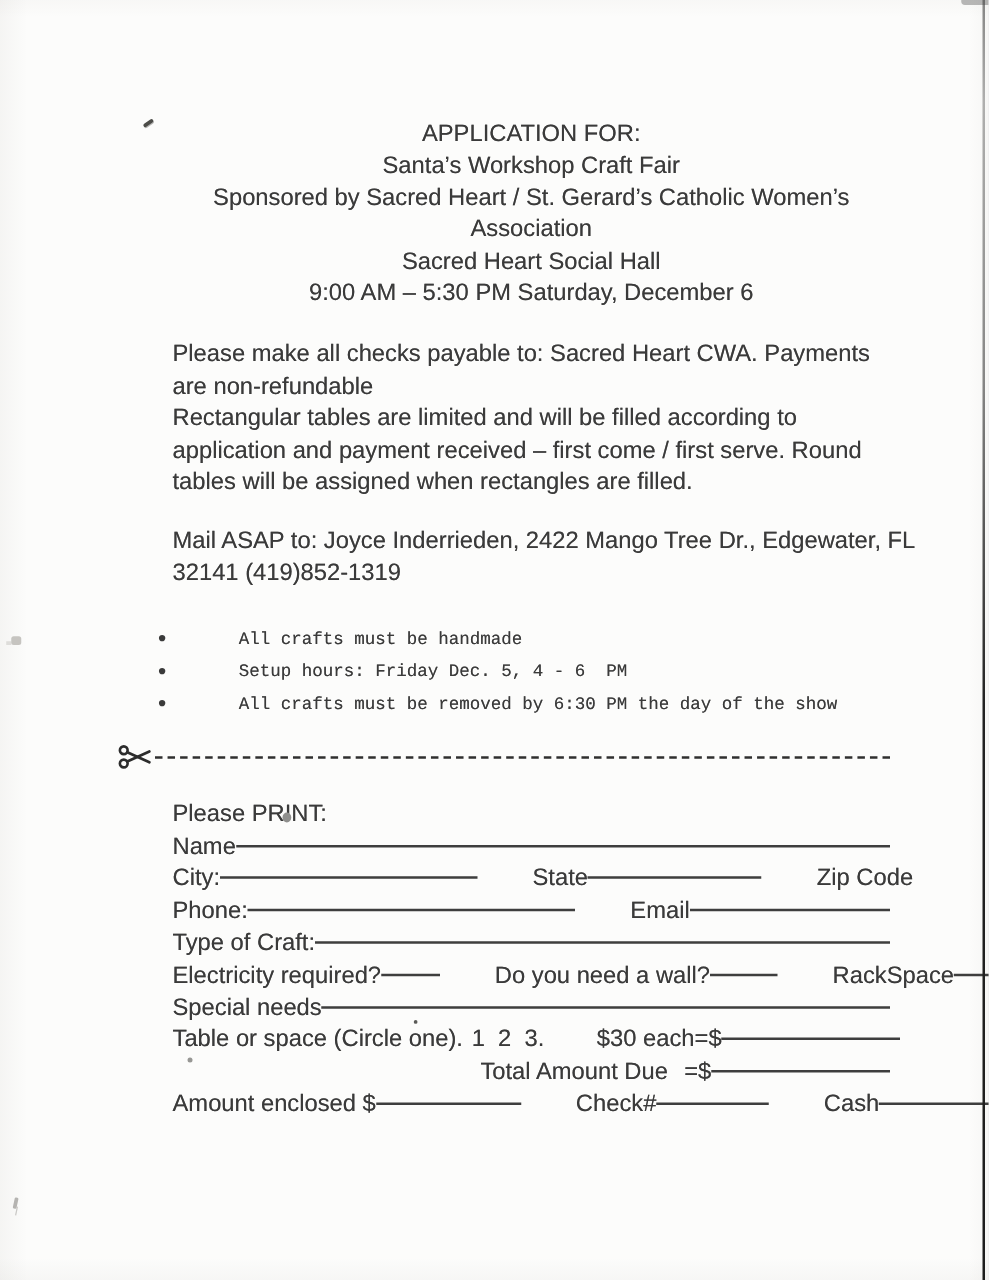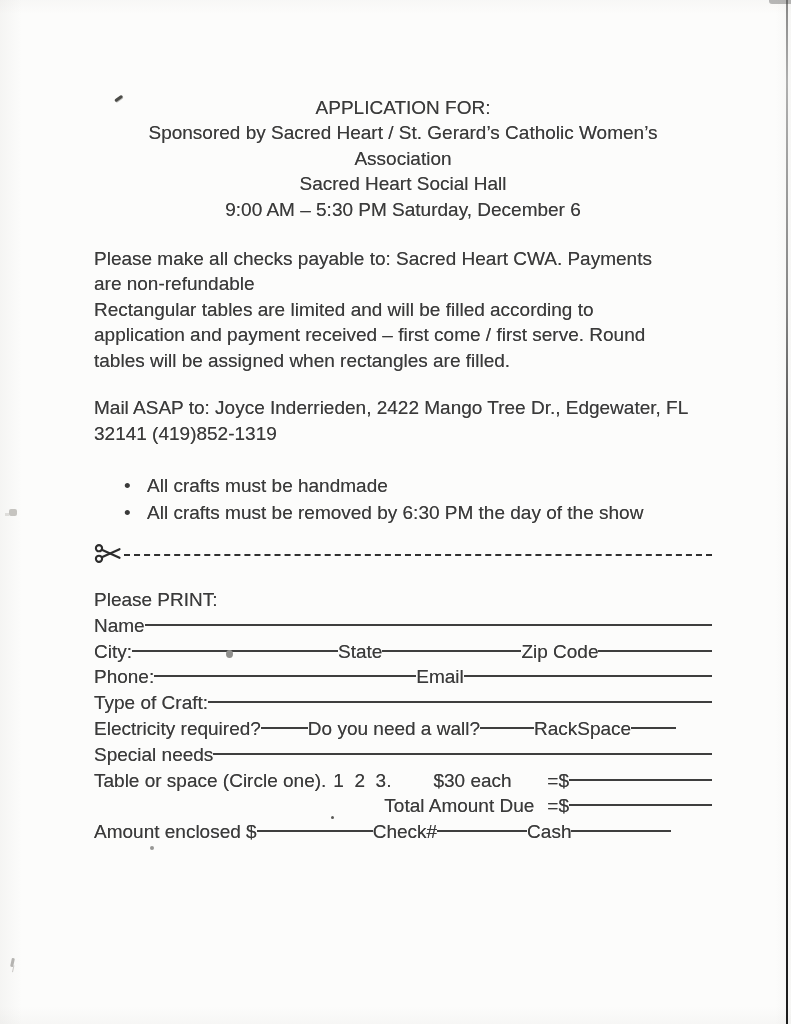--- a/index.html
+++ b/index.html
@@ -13,33 +13,33 @@
       linear-gradient(270deg, rgba(110,105,95,0.04), rgba(0,0,0,0) 16px),
       linear-gradient(180deg, rgba(110,105,95,0.03), rgba(0,0,0,0) 14px),
       linear-gradient(0deg, rgba(110,105,95,0.04), rgba(0,0,0,0) 18px),
       #fcfcfb;
     overflow:hidden;
     font-family:"Liberation Sans", sans-serif;
     color:#3a3a3a;
     -webkit-font-smoothing:antialiased;
   }
   .content { position:absolute; left:94px; top:0; width:618px; }
-  .t { white-space:pre; text-shadow:0 0 0.5px rgba(58,58,58,0.65); }
+  .t { white-space:pre; text-shadow:0 0 0.5px rgba(58,58,58,0.65);margin-left:44px; }
 
   .header { padding-top:95px; text-align:center; }
   .header .hline { line-height:25.4px; font-size:19px; }
 
   .intro { margin-top:24px; }
   .intro .pline { line-height:25.4px; font-size:19px; }
 
   .mail { margin-top:22px; }
   .mail .pline { line-height:25.6px; font-size:19px; }
 
   .bullets { margin-top:27px; padding:0; list-style:none; }
-  .bullets li { position:relative; padding-left:53px; line-height:26.4px; font-size:19px; }
+  .bullets li { position:relative; padding-left:53px; line-height:26.4px; font-size:14px;font-family:Liberation Mono, monospace; }
   .bullets li::before { content:"•"; position:absolute; left:30px; top:0; font-size:19px; }
 
   .cutline { margin-top:2px; height:23px; display:flex; align-items:center; }
   .cutline .dashes { flex:1 1 auto; border-top:2px dashed #2f2f2f; margin-left:3px; margin-top:2px; }
 
   .print-row { margin-top:23px; height:25.8px; display:flex; }
   .frow { display:flex; align-items:flex-start; height:25.8px; }
   .frow .t, .print-row .t { line-height:23px; font-size:19px; flex:0 0 auto; }
   .line { border-bottom:2px solid #3e3e3e; margin-bottom:2px; height:10px; flex:0 0 auto; }
   .fill { flex:1 1 auto; }
@@ -61,20 +61,21 @@
 </style>
 </head>
 <body>
 
 <div class="page">
 
   <div class="content">
 
     <div class="header">
       <div class="hline t">APPLICATION FOR:</div>
+      <div class="hline t">Santa’s Workshop Craft Fair</div>
       <div class="hline t">Sponsored by Sacred Heart / St. Gerard’s Catholic Women’s</div>
       <div class="hline t">Association</div>
       <div class="hline t">Sacred Heart Social Hall</div>
       <div class="hline t">9:00 AM – 5:30 PM Saturday, December 6</div>
     </div>
 
     <div class="intro">
       <div class="pline t">Please make all checks payable to: Sacred Heart CWA. Payments</div>
       <div class="pline t">are non-refundable</div>
       <div class="pline t">Rectangular tables are limited and will be filled according to</div>
@@ -82,20 +83,21 @@
       <div class="pline t">tables will be assigned when rectangles are filled.</div>
     </div>
 
     <div class="mail">
       <div class="pline t">Mail ASAP to: Joyce Inderrieden, 2422 Mango Tree Dr., Edgewater, FL</div>
       <div class="pline t">32141 (419)852-1319</div>
     </div>
 
     <ul class="bullets">
       <li><span class="t">All crafts must be handmade</span></li>
+      <li><span class="t">Setup hours: Friday Dec. 5, 4 - 6  PM</span></li>
       <li><span class="t">All crafts must be removed by 6:30 PM the day of the show</span></li>
     </ul>
 
     <div class="cutline">
       <svg class="scissors-svg" width="27" height="21" viewBox="0 0 27 21">
         <circle cx="5" cy="5.2" r="3.1" fill="none" stroke="#2c2c2c" stroke-width="2.1"></circle>
         <circle cx="5" cy="15.8" r="3.1" fill="none" stroke="#2c2c2c" stroke-width="2.1"></circle>
         <path d="M7.8 6.8 L25.5 14.8" stroke="#2c2c2c" stroke-width="2.2" stroke-linecap="round" fill="none"></path>
         <path d="M7.8 14.2 L25.5 6.2" stroke="#2c2c2c" stroke-width="2.2" stroke-linecap="round" fill="none"></path>
       </svg>

